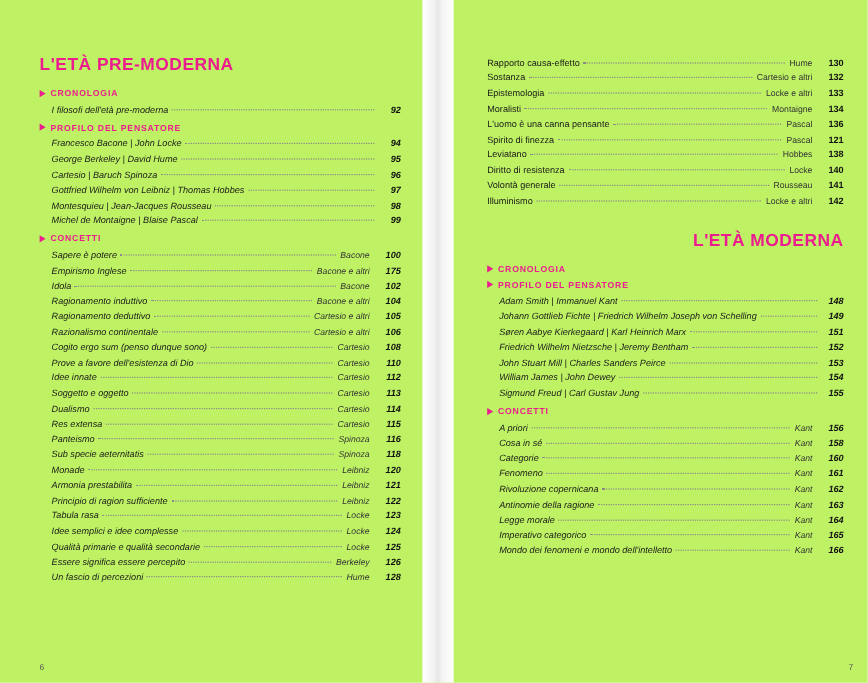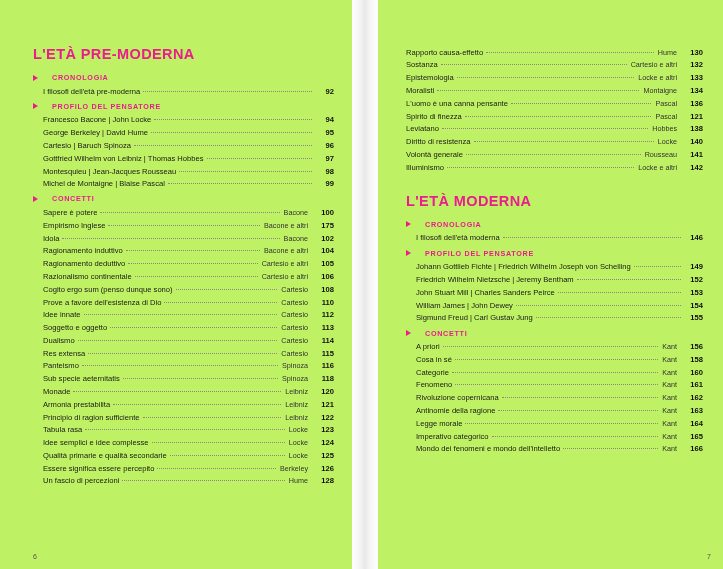--- a/index.html
+++ b/index.html
@@ -49,25 +49,26 @@
   .chapter-title {
     color: #ec1c8e;
     font-size: 14.5px;
     font-weight: bold;
     letter-spacing: 0.4px;
     margin: 0 0 11px 0;
     font-family: "Liberation Sans", sans-serif;
   }
   .chapter-title.second {
     margin-top: 19px;
+    text-align: right;
   }
   .section-head {
     display: flex;
     align-items: center;
-    gap: 14px;
+    gap: 4px;
     margin: 4px 0 3px 0;
   }
   .tri {
     width: 0;
     height: 0;
     border-top: 3.5px solid transparent;
     border-bottom: 3.5px solid transparent;
     border-left: 5.5px solid #ec1c8e;
     display: inline-block;
   }
@@ -86,20 +87,21 @@
     display: flex;
     align-items: baseline;
     font-size: 7.6px;
     color: #1a1a1a;
     line-height: 1.0;
     padding: 2.6px 0 2.6px 0;
     white-space: nowrap;
   }
   .toc li.indent {
     padding-left: 10px;
+    font-style: italic;
   }
   .entry-label {
     flex: 0 0 auto;
     padding-right: 3px;
   }
   .dots {
     flex: 1 1 auto;
     border-bottom: 1px dotted #8a8a8a;
     transform: translateY(-2px);
     min-width: 8px;
@@ -391,37 +393,40 @@
         <span class="entry-page">142</span>
       </li>
     </ul>
 
     <h1 class="chapter-title second">L'ETÀ MODERNA</h1>
 
     <div class="section-head">
       <span class="tri"></span>
       <span class="section-label">CRONOLOGIA</span>
     </div>
-    <ul class="toc">
-      <li class="indent">
-        <span class="entry-label">I filosofi dell'età moderna</span>
-        <span class="dots"></span>
-        <span class="entry-page">146</span>
-      </li>
-    </ul>
 
     <div class="section-head">
       <span class="tri"></span>
       <span class="section-label">PROFILO DEL PENSATORE</span>
     </div>
     <ul class="toc">
       <li class="indent">
+        <span class="entry-label">Adam Smith | Immanuel Kant</span>
+        <span class="dots"></span>
+        <span class="entry-page">148</span>
+      </li>
+      <li class="indent">
         <span class="entry-label">Johann Gottlieb Fichte | Friedrich Wilhelm Joseph von Schelling</span>
         <span class="dots"></span>
         <span class="entry-page">149</span>
+      </li>
+      <li class="indent">
+        <span class="entry-label">Søren Aabye Kierkegaard | Karl Heinrich Marx</span>
+        <span class="dots"></span>
+        <span class="entry-page">151</span>
       </li>
       <li class="indent">
         <span class="entry-label">Friedrich Wilhelm Nietzsche | Jeremy Bentham</span>
         <span class="dots"></span>
         <span class="entry-page">152</span>
       </li>
       <li class="indent">
         <span class="entry-label">John Stuart Mill | Charles Sanders Peirce</span>
         <span class="dots"></span>
         <span class="entry-page">153</span>

